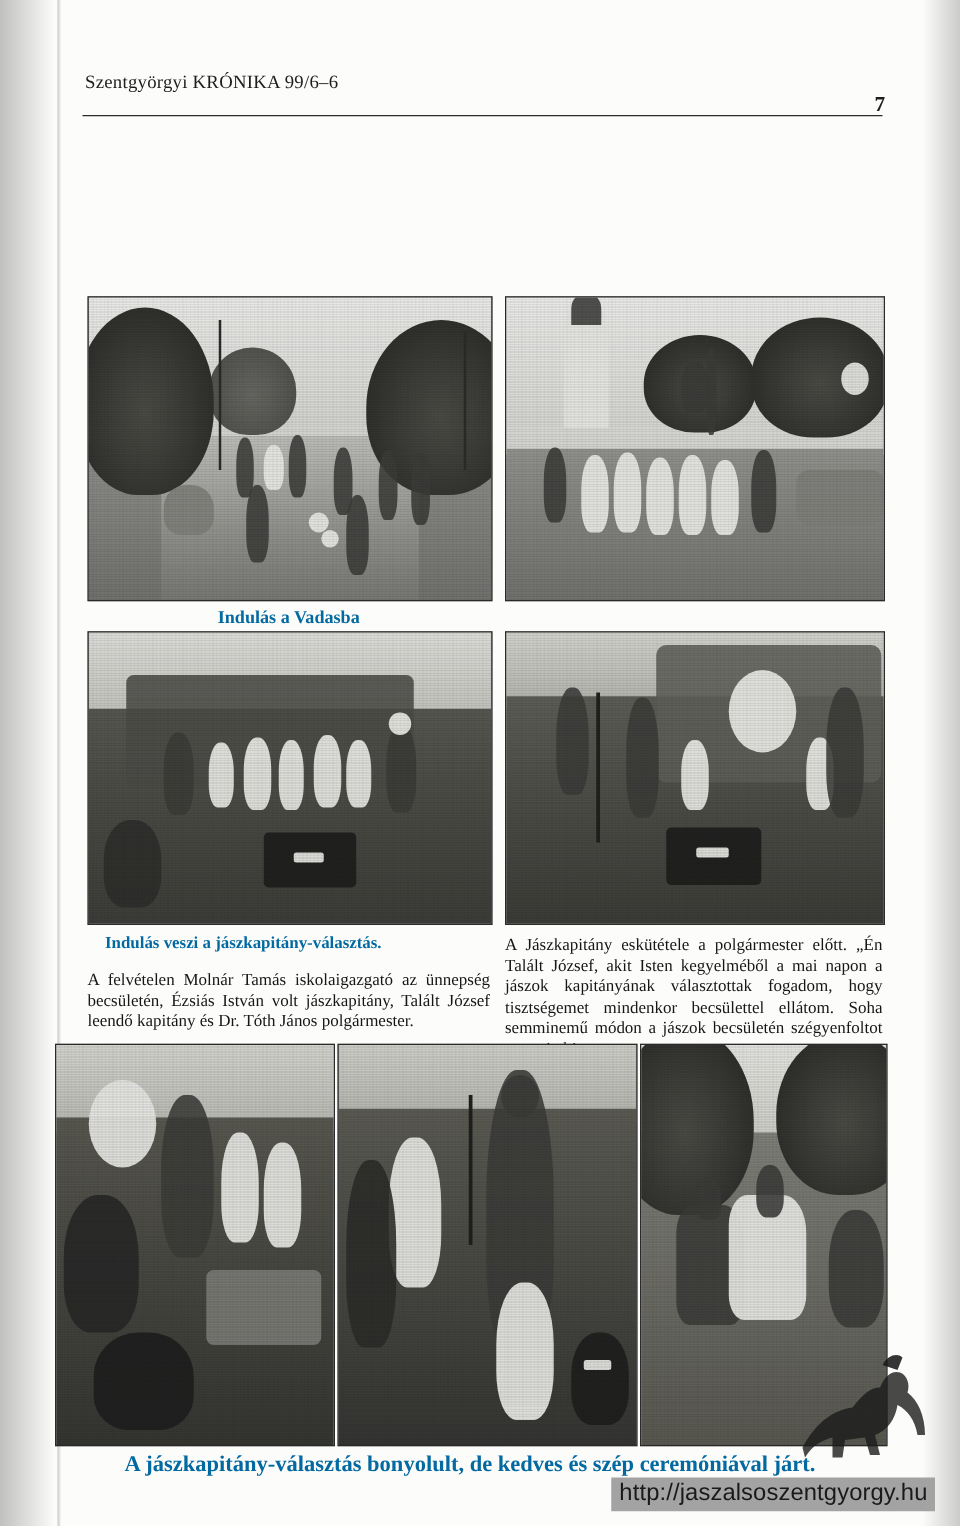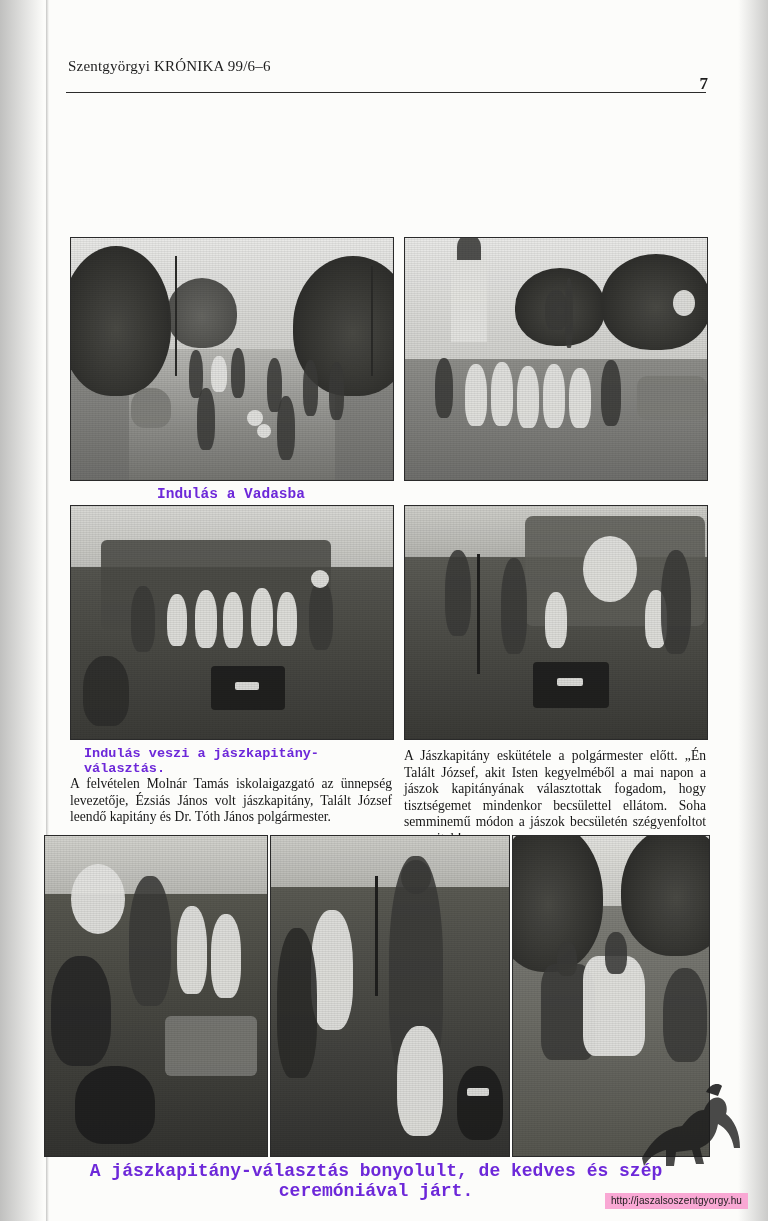--- a/index.html
+++ b/index.html
@@ -120,22 +120,22 @@
     width: 2px;
     background: #2a2a28;
   }
   .road {
     position: absolute;
     background: linear-gradient(#b9b9b5, #8d8d89 60%, #757571);
   }
   
   .cap {
     position: absolute;
-    font-family: Liberation Mono, monospace;
-    color: #6d28d9;
+    font-family: Liberation Serif, serif;
+    color: #0369a1;
   }
   .cap-center {
     text-align: center;
     font-weight: bold;
     font-size: 14.5px;
   }
   .cap-bold-left {
     font-weight: bold;
     font-size: 13.5px;
   }
@@ -145,24 +145,24 @@
     font-size: 13.6px;
     line-height: 16.5px;
     text-align: justify;
     color: #161616;
   }
   
   .url-bar {
     position: absolute;
     right: 20px;
     bottom: 12px;
-    background: #f9a8d4;
+    background: #a3a3a3;
     color: #1a1a1a;
     font-family: "Liberation Sans", sans-serif;
-    font-size: 10px;
+    font-size: 19px;
     padding: 2px 6px 3px 6px;
     letter-spacing: .1px;
   }
   .horseman {
     position: absolute;
     right: 18px;
     bottom: 45px;
     width: 120px;
     height: 110px;
     opacity: .88;
@@ -274,21 +274,21 @@
     <div class="blob light" style="left:240px; top:84px; width:22px; height:58px;"></div>
     <div class="blob" style="left:256px; top:44px; width:30px; height:104px;"></div>
     <div class="blob" style="left:128px; top:156px; width:76px; height:46px; border-radius:4px; background:#1b1b1a;"></div>
     <div class="blob light" style="left:152px; top:172px; width:26px; height:8px; border-radius:2px;"></div>
     <div class="pole" style="left:72px; top:48px; height:120px; width:3px; background:#1f1f1e;"></div>
     <div class="grain"></div>
   </div>
 
   <div class="cap cap-bold-left" style="left:84px; top:746px; width:310px;">Indulás veszi a jászkapitány-választás.</div>
 
-  <div class="body-text" style="left:70px; top:776px; width:322px;">A felvételen Molnár Tamás iskolaigazgató az ünnepség levezetője, Ézsiás János volt jászkapitány, Talált József leendő kapitány és Dr. Tóth János polgármester.</div>
+  <div class="body-text" style="left:70px; top:776px; width:322px;">A felvételen Molnár Tamás iskolaigazgató az ünnepség becsületén, Ézsiás István volt jászkapitány, Talált József leendő kapitány és Dr. Tóth János polgármester.</div>
 
   <div class="body-text" style="left:404px; top:748px; width:302px;">A Jászkapitány eskütétele a polgármester előtt. „Én Talált József, akit Isten kegyelméből a mai napon a jászok kapitányának választottak fogadom, hogy tisztségemet mindenkor becsülettel ellátom. Soha semminemű módon a jászok becsületén szégyenfoltot nem ejtek!</div>
 
   <div class="photo" style="left:44px; top:835px; width:222px; height:320px;">
     <div class="sky" style="height:22%; background:linear-gradient(#d2d2cd,#b4b4af);"></div>
     <div class="ground" style="height:82%; background:linear-gradient(#57574f,#333330);"></div>
     <div class="blob light" style="left:26px; top:28px; width:54px; height:70px; border-radius:50%;"></div>
     <div class="blob" style="left:84px; top:40px; width:42px; height:130px;"></div>
     <div class="blob light" style="left:132px; top:70px; width:30px; height:88px;"></div>
     <div class="blob light" style="left:166px; top:78px; width:30px; height:84px;"></div>

